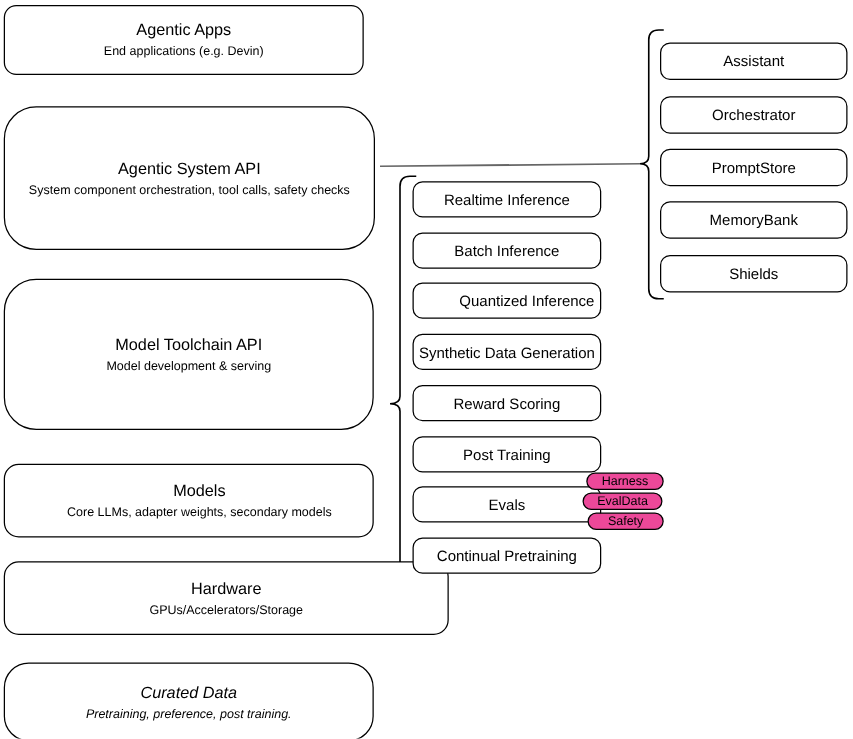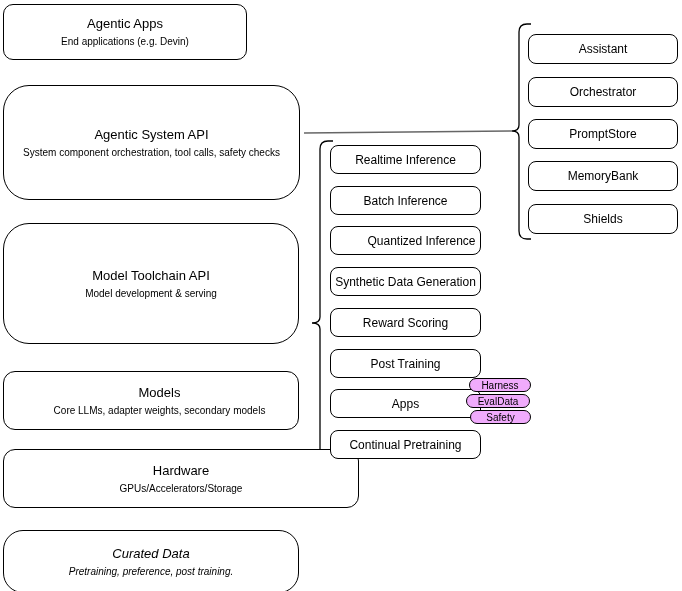--- a/index.html
+++ b/index.html
@@ -42,34 +42,34 @@
   }
   .small-node {
     font-size: 12px;
     line-height: 14px;
     border-radius: 8px;
     white-space: nowrap;
   }
   .tag-oval {
     position: absolute;
     box-sizing: border-box;
-    background: #f0abfc;
+    background: #ec4899;
     border: 1.3px solid #000000;
     border-radius: 8px;
     display: flex;
     align-items: center;
     justify-content: center;
     font-size: 10px;
     line-height: 11px;
     white-space: nowrap;
     z-index: 3;
     text-align: center;
   }
   
-  .n-apps      { left: 3px;  top: 4px;   width: 244px; height: 56px;  border-radius: 10px; }
+  .n-apps      { left: 3px;  top: 4px;   width: 288px; height: 56px;  border-radius: 10px; }
   .n-sysapi    { left: 3px;  top: 85px;  width: 297px; height: 115px; border-radius: 26px; }
   .n-toolapi   { left: 3px;  top: 223px; width: 296px; height: 121px; border-radius: 26px; text-align: center; }
   .n-models    { left: 3px;  top: 371px; width: 296px; height: 59px;  border-radius: 12px; padding-left: 17px; }
   .n-hardware  { left: 3px;  top: 449px; width: 356px; height: 59px;  border-radius: 12px; }
   .n-data      { left: 3px;  top: 530px; width: 296px; height: 63px;  border-radius: 20px; font-style: italic; }
   
   .mid { left: 330px; width: 151px; height: 29px; z-index: 2; }
   .m-0 { top: 145px; }
   .m-1 { top: 186px; }
   .m-2 { top: 226px; padding-left: 32px; }
@@ -134,21 +134,21 @@
     <div class="node-title">Curated Data</div>
     <div class="node-subtitle">Pretraining, preference, post training.</div>
   </div>
 
   <div class="node small-node mid m-0">Realtime Inference</div>
   <div class="node small-node mid m-1">Batch Inference</div>
   <div class="node small-node mid m-2">Quantized Inference</div>
   <div class="node small-node mid m-3">Synthetic Data Generation</div>
   <div class="node small-node mid m-4">Reward Scoring</div>
   <div class="node small-node mid m-5">Post Training</div>
-  <div class="node small-node mid m-6">Apps</div>
+  <div class="node small-node mid m-6">Evals</div>
   <div class="node small-node mid m-7">Continual Pretraining</div>
 
   <div class="tag-oval t-0">Harness</div>
   <div class="tag-oval t-1">EvalData</div>
   <div class="tag-oval t-2">Safety</div>
 
   <div class="node small-node rgt r-0">Assistant</div>
   <div class="node small-node rgt r-1">Orchestrator</div>
   <div class="node small-node rgt r-2">PromptStore</div>
   <div class="node small-node rgt r-3">MemoryBank</div>

